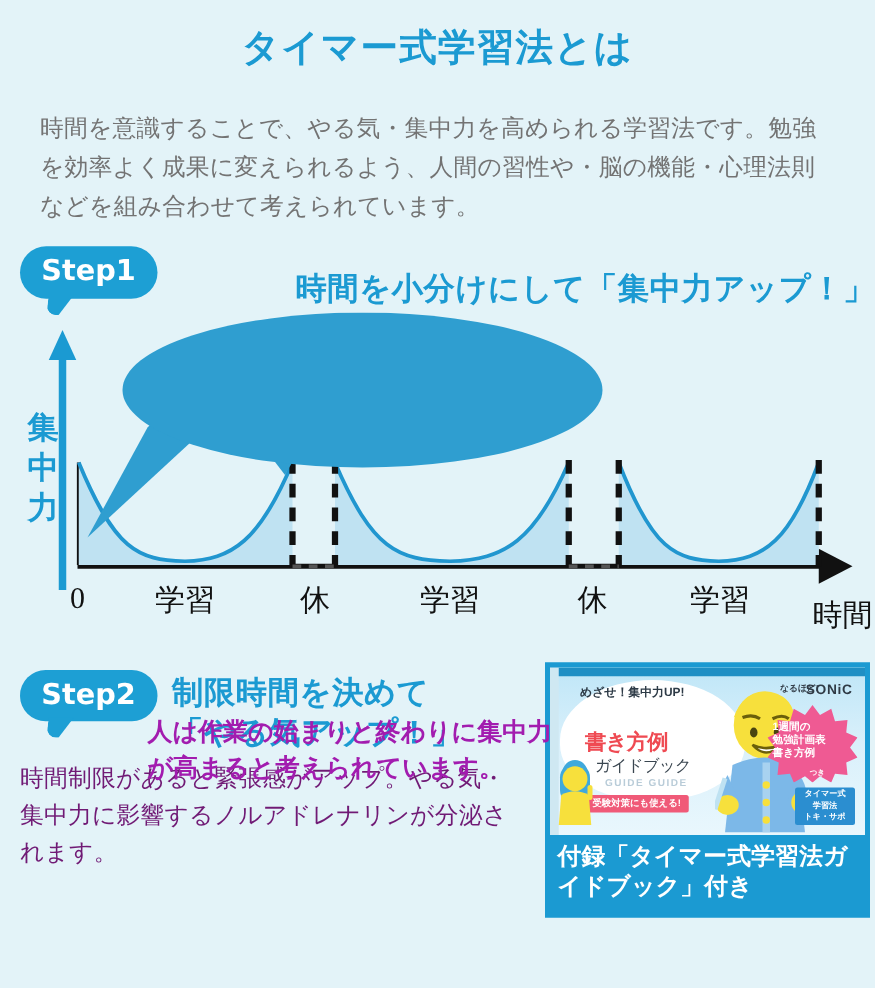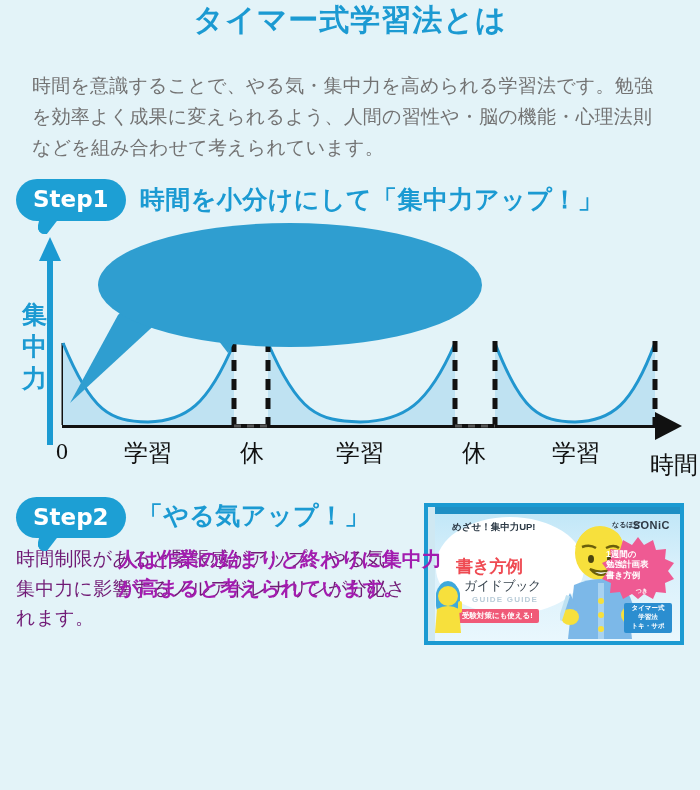--- a/index.html
+++ b/index.html
@@ -15,20 +15,21 @@
     position: relative;
   }
 
   
   .page-title {
     text-align: center;
     color: #1b9ad2;
     font-size: 30px;
     font-weight: bold;
     letter-spacing: 1px;
+    padding-top: 18px;
     margin: 0;
   }
   .lead-text {
     color: #737373;
     font-size: 19px;
     line-height: 1.62;
     padding: 14px 16px 0 16px;
     margin: 16px;
     letter-spacing: 0.2px;
   }
@@ -68,22 +69,23 @@
     color: #1b9ad2;
     font-size: 25px;
     font-weight: bold;
     line-height: 1.3;
     letter-spacing: 0.5px;
   }
 
   
   #step1-block {
     margin: 16px 0 0 16px;
-  }
-  #step1-block .step-heading { margin-left: 14px; margin-top: 4px; }
+    justify-content: space-between;
+  }
+  #step1-block .step-heading { margin-left: 14px; margin-top: 18px; }
 
   
   .chart-wrap {
     position: relative;
     width: 700px;
     height: 270px;
     margin-top: 2px;
   }
   .chart-svg { display: block; }
 
@@ -99,34 +101,34 @@
     z-index: 5;
     pointer-events: none;
   }
 
   
   #step2-block {
     display: flex;
     margin-top: 4px;
     padding-left: 16px;
   }
-  .step2-left { width: 400px; flex: 0 0 auto; }
+  .step2-left { width: 400px; flex: 0 0 auto; margin-top: 12px; }
   #step2-block .step-heading { margin-left: 12px; margin-top: 2px; }
   .step2-body {
     color: #701a75;
     font-size: 19px;
     line-height: 1.56;
     margin-top: 6px;
     letter-spacing: 0.2px;
   }
 
   
   .product-card {
     width: 260px;
-    margin-left: 8px;
+    margin-left: 20px;
     margin-top: 6px;
     background: #1b9ad2;
     border: 4px solid #1b9ad2;
     box-sizing: border-box;
     flex: 0 0 auto;
   }
   .product-photo {
     position: relative;
     width: 252px;
     height: 134px;
@@ -318,20 +320,21 @@
   </svg>
 
   <div class="bubble-text">人は作業の始まりと終わりに集中力が高まると考えられています。</div>
 </div>
 
 <div id="step2-block">
   <div class="step2-left">
     <div class="step-row">
       <div class="step-badge">Step2</div>
       <div class="step-heading">
+        <div>制限時間を決めて</div>
         <div>「やる気アップ！」</div>
       </div>
     </div>
     <div class="step2-body">時間制限があると緊張感がアップ。やる気・集中力に影響するノルアドレナリンが分泌されます。</div>
   </div>
 
   <div class="product-card">
     <div class="product-photo">
       <div class="photo-topbar"></div>
       <div class="photo-leftbar"></div>
@@ -383,14 +386,15 @@
         <div>書き方例</div>
       </div>
       <div class="bk-pink-tsuki">つき</div>
 
       <div class="bk-blueblock"></div>
       <div class="bk-blueblock-t1">タイマー式</div>
       <div class="bk-blueblock-t2">学習法</div>
       <div class="bk-blueblock-t3">トキ・サポ</div>
     </div>
 
+    <div class="product-caption">付録「タイマー式学習法ガイドブック」付き</div>
   </div>
 </div>
 
 </body></html>

